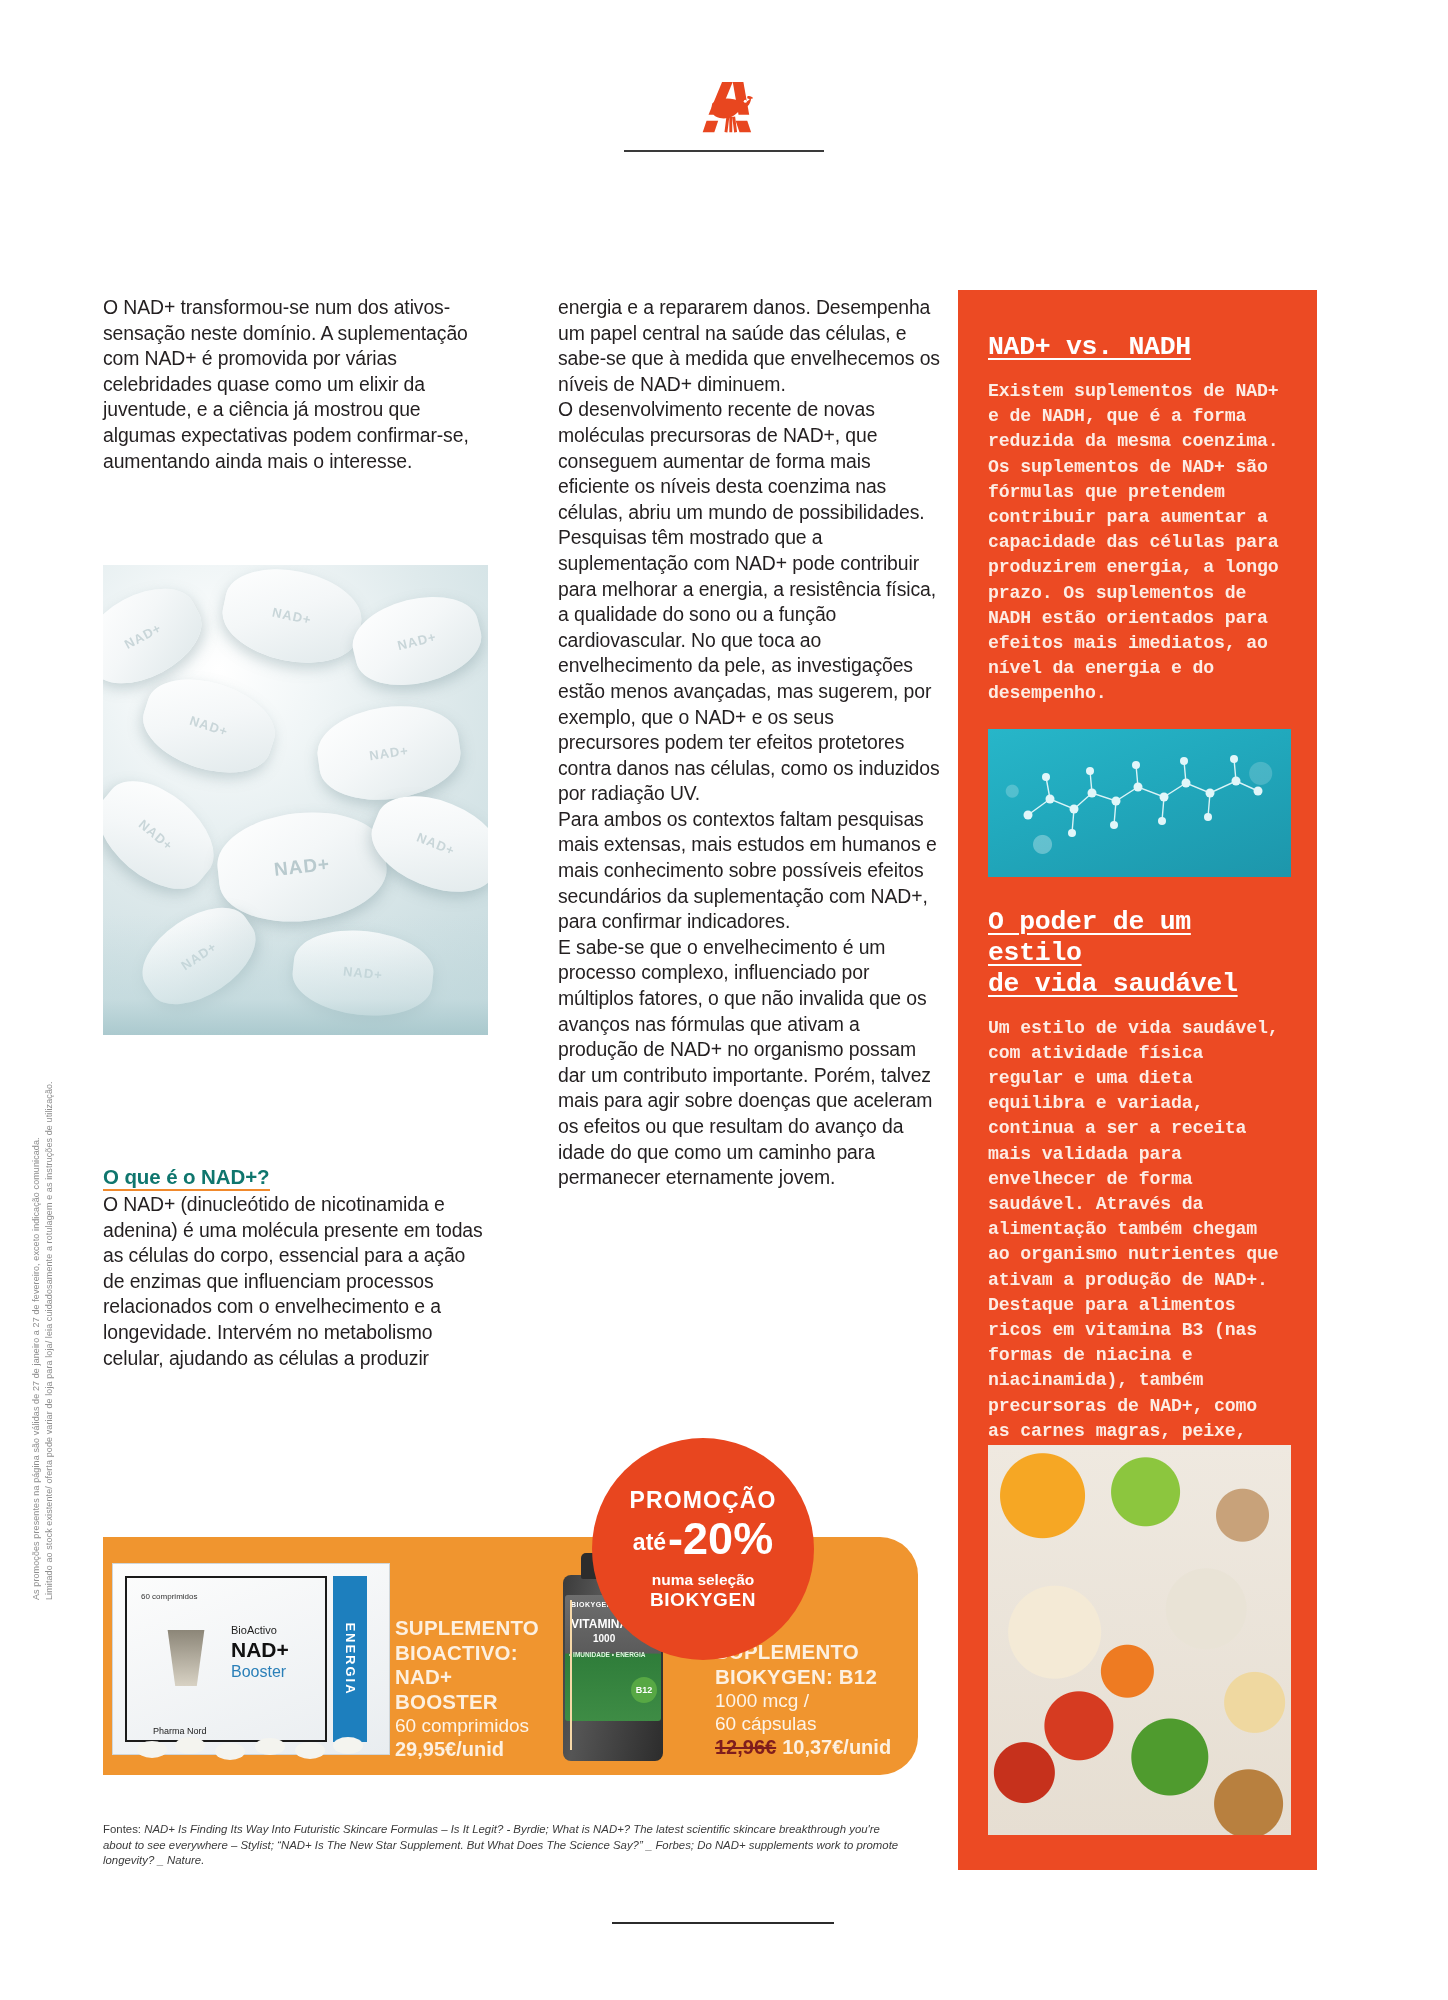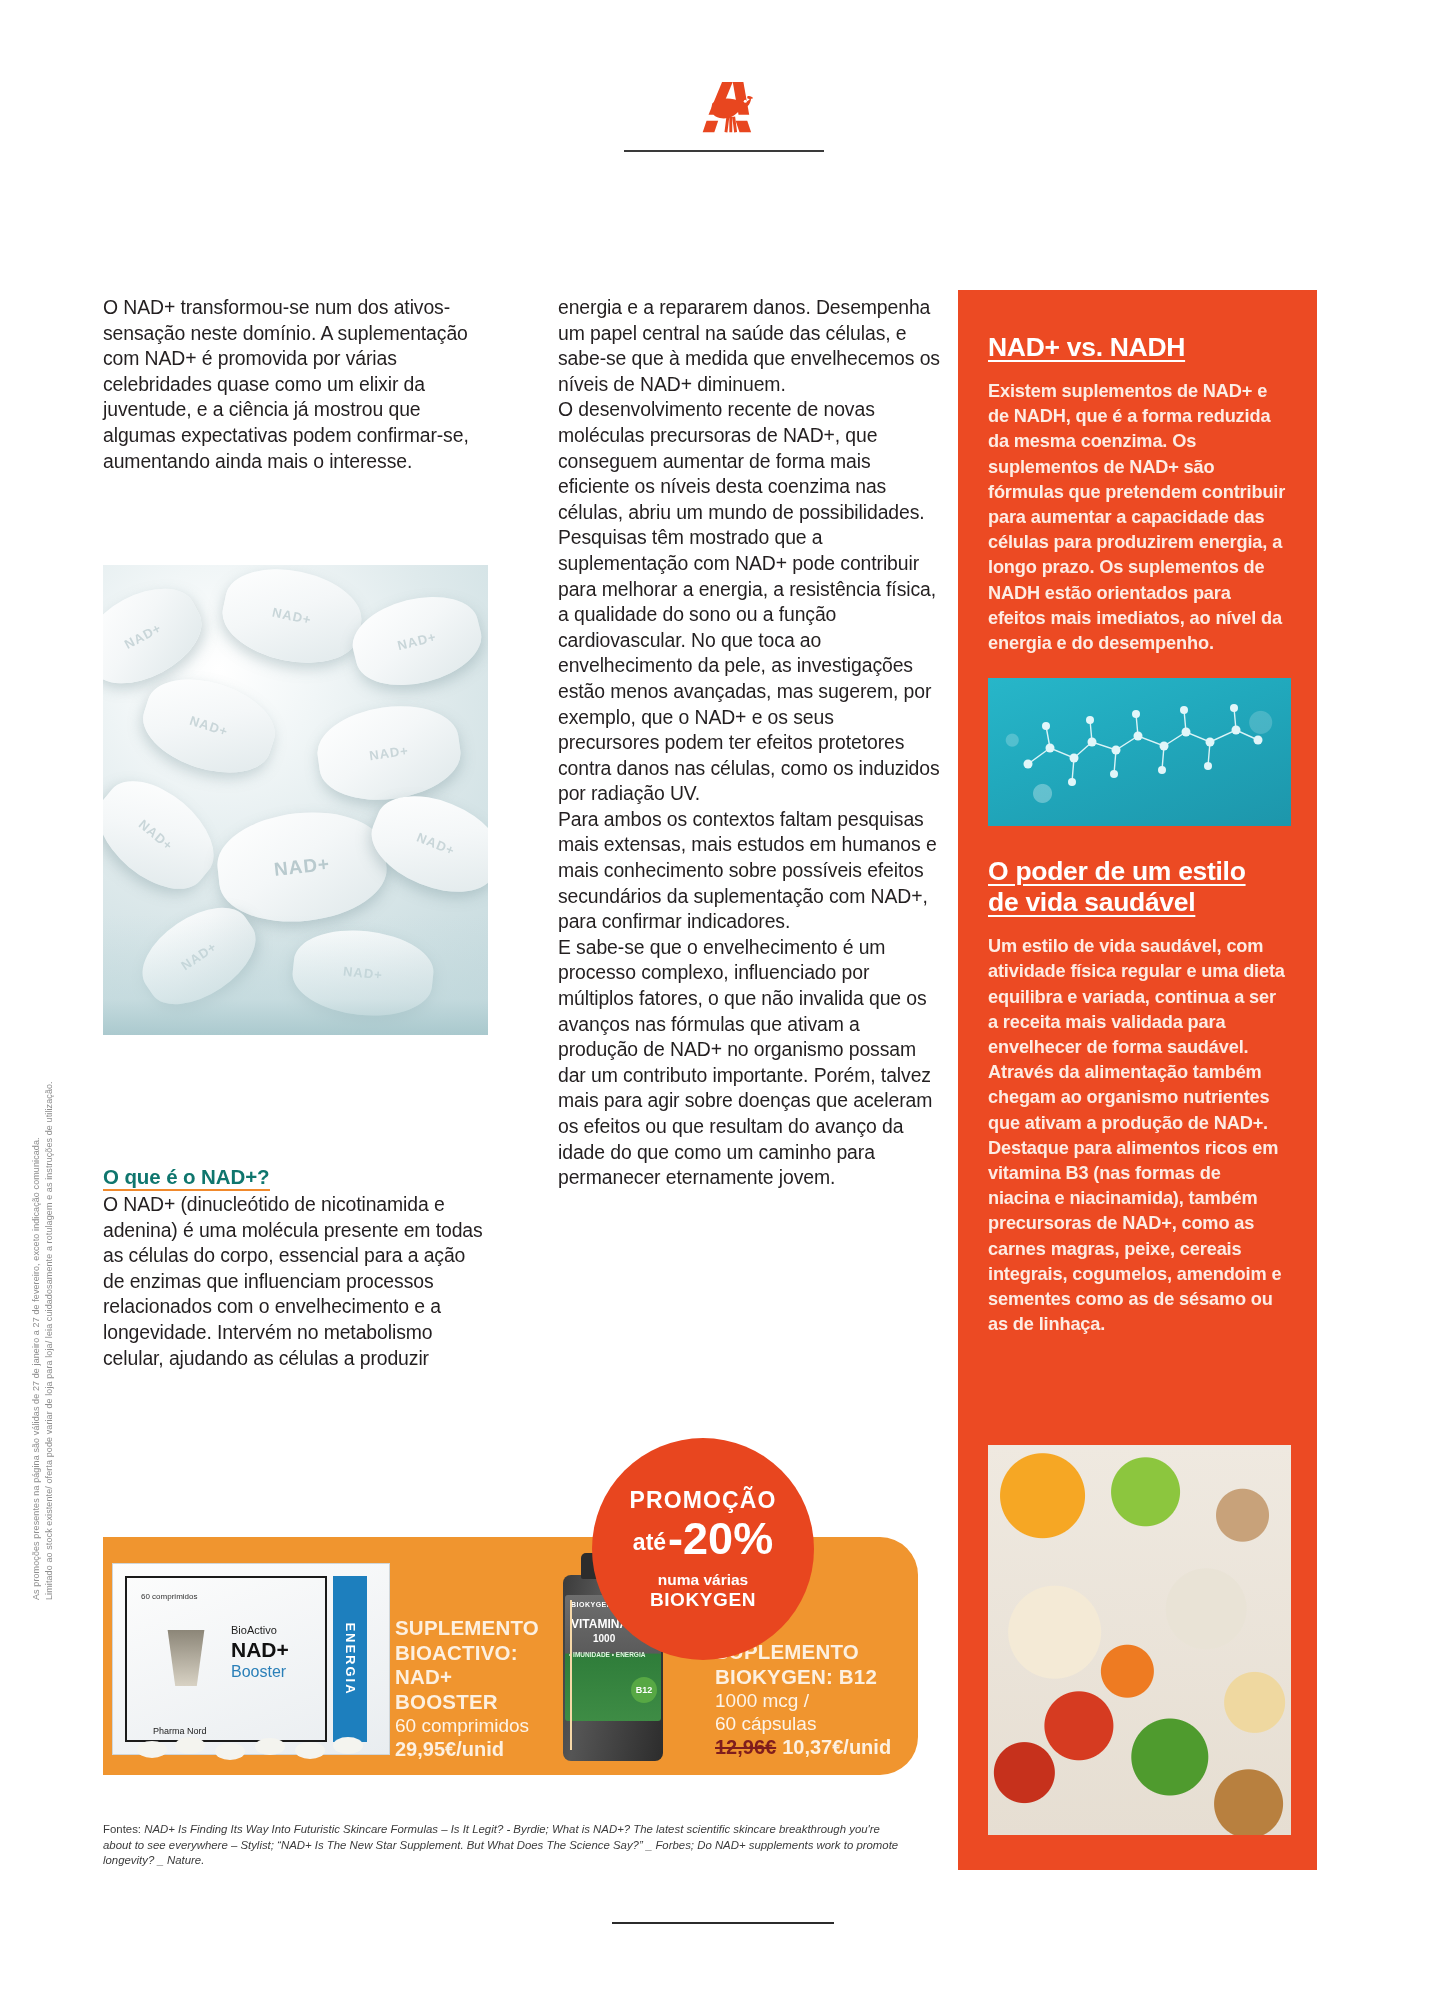--- a/index.html
+++ b/index.html
@@ -49,21 +49,21 @@
   }
 
   .sub-head {
     font-size:20.5px; font-weight:700; color:#0f766e; margin-bottom:1px;
     border-bottom:2.4px solid #f0892c; display:inline-block; line-height:24px;
   }
 
   
   .side {
     position:absolute; left:958px; top:290px; width:359px; height:1580px;
-    background:#ec4a23; color:#fdece4; padding:42px 30px 4px 30px;
+    background:#ec4a23; color:#fdece4; padding:42px 30px 4px 30px;font-family:Liberation Mono, monospace;
   }
   .side h2 {
     font-size:26.5px; line-height:31px; font-weight:800; color:#ffffff;
     letter-spacing:-0.3px; margin-bottom:16px;
   }
   .side h2 u { text-decoration: underline; text-underline-offset:4px; text-decoration-thickness:2.4px; }
   .side p { font-size:18.2px; line-height:25.2px; font-weight:700; letter-spacing:-0.15px; }
   .side-img-1 {
     margin:22px 0 30px 0; width:303px; height:148px;
     background:
@@ -333,21 +333,21 @@
     <div class="p">
       <s>12,96€</s><span>10,37€/unid</span>
     </div>
   </div>
 
   <div class="promo-badge">
     <div class="pb-1">PROMOÇÃO</div>
     <div class="pb-2">
       <small>até</small><span>-20%</span>
     </div>
-    <div class="pb-3">numa várias</div>
+    <div class="pb-3">numa seleção</div>
     <div class="pb-4">BIOKYGEN</div>
   </div>
 
   <div class="fontes">
     <b>Fontes:</b>
     <span>NAD+ Is Finding Its Way Into Futuristic Skincare Formulas – Is It Legit? - Byrdie; What is NAD+? The latest scientific skincare breakthrough you're about to see everywhere – Stylist; “NAD+ Is The New Star Supplement. But What Does The Science Say?” _ Forbes;  Do NAD+ supplements work to promote longevity? _ Nature.</span>
   </div>
   <div class="foot-rule"></div>
 
   <div class="legal" style="white-space:pre-line;">As promoções presentes na página são válidas de 27 de janeiro a 27 de fevereiro, exceto indicação comunicada.

